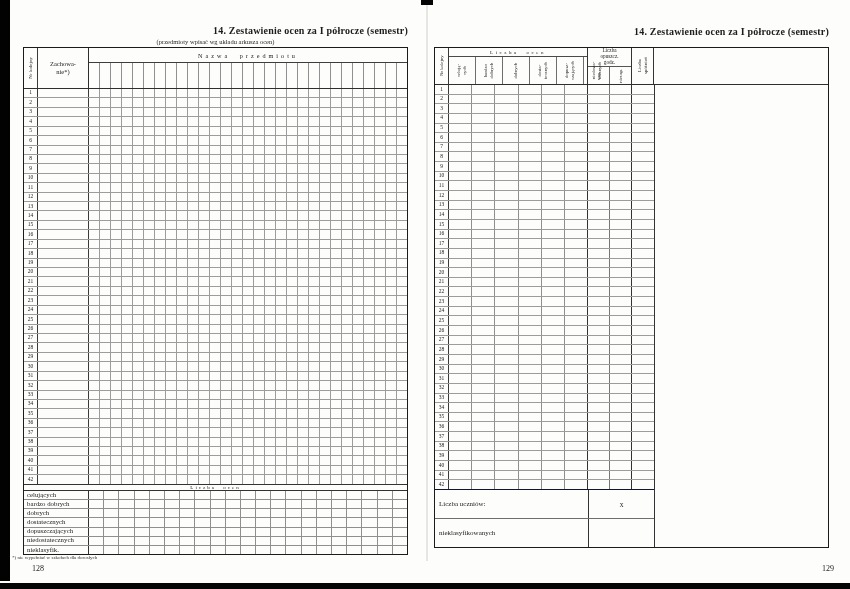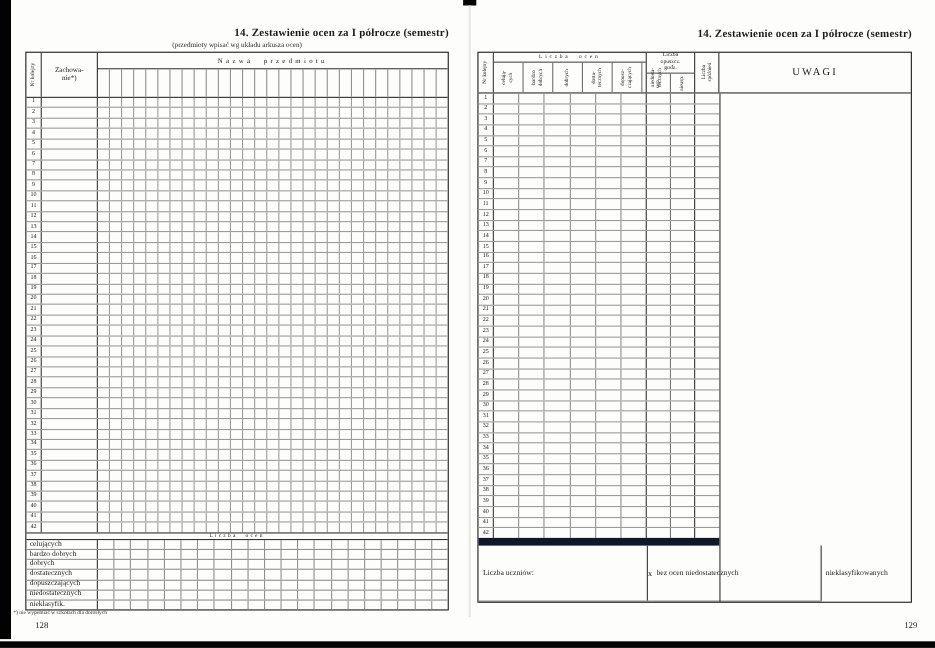--- a/index.html
+++ b/index.html
@@ -85,21 +85,21 @@
   .rbody { position:absolute; left:0; top:37px; width:219px; height:404px; display:flex; flex-direction:column; }
   .rrow { flex:1 1 0; display:flex; border-bottom:1px solid #9c9c9c; min-height:0; }
   .rrow:last-child { border-bottom:none; }
   .rrow .num { width:14px; border-right:1px solid #3a3a3a; font-size:5.5px; display:flex; align-items:center; justify-content:center; color:#222; line-height:1; }
   .rrow .gcell { flex:1; border-right:1px solid #8f8f8f; }
   .rrow .gcell.last { border-right:1px solid #333; }
   .rrow .acell { width:22px; border-right:1px solid #777; }
   .rrow .acell2 { width:22px; border-right:1px solid #333; }
   .rrow .lcell { width:22px; }
 
-  .rbottom { position:absolute; left:0; top:441px; width:219px; bottom:0; border-top:7px solid #0f172a; display:flex; }
+  .rbottom { position:absolute; left:0; top:441px; width:219px; bottom:0; border-top:1px solid #0f172a; display:flex; flex-direction:column; }
   .brow { flex:1 1 0; display:flex; border-bottom:1px solid #6e6e6e; min-height:0; }
   .brow:last-child { border-bottom:none; }
   .blabel { width:154px; border-right:1px solid #333; font-size:7px; display:flex; align-items:center; padding-left:4px; line-height:1; }
   .bvalue { flex:1; display:flex; align-items:center; justify-content:center; font-size:7.5px; }
 
   .uwagi-cell { position:absolute; left:219px; top:37px; right:0; bottom:0; border-left:1px solid #333; }
 </style>
 </head>
 <body>
 
@@ -1767,21 +1767,20 @@
             </div>
             <div class="abscol cc">
               <div class="rot r16">nieusp.</div>
             </div>
           </div>
       </div>
       <div class="latecol cc">
         <div class="rot r34">Liczba
 spóźnień</div>
       </div>
-      <div class="uwagihead">UWAGI</div>
     </div>
     <div class="rbody" id="right-body">
         <div class="rrow">
           <div class="num">1</div>
           <div class="gcell"></div>
           <div class="gcell"></div>
           <div class="gcell"></div>
           <div class="gcell"></div>
           <div class="gcell"></div>
           <div class="gcell last"></div>
@@ -2279,24 +2278,20 @@
           <div class="gcell last"></div>
           <div class="acell"></div>
           <div class="acell2"></div>
           <div class="lcell"></div>
         </div>
       </div>
     <div class="rbottom" id="right-bottom">
         <div class="brow">
           <div class="blabel">Liczba uczniów:</div>
           <div class="bvalue">x</div>
-        </div>
-        <div class="brow">
-          <div class="blabel">bez ocen niedostatecznych</div>
-          <div class="bvalue"></div>
         </div>
         <div class="brow">
           <div class="blabel">nieklasyfikowanych</div>
           <div class="bvalue"></div>
         </div>
       </div>
     <div class="uwagi-cell"></div>
   </div>
 
   <div class="pageno right-no">129</div>

